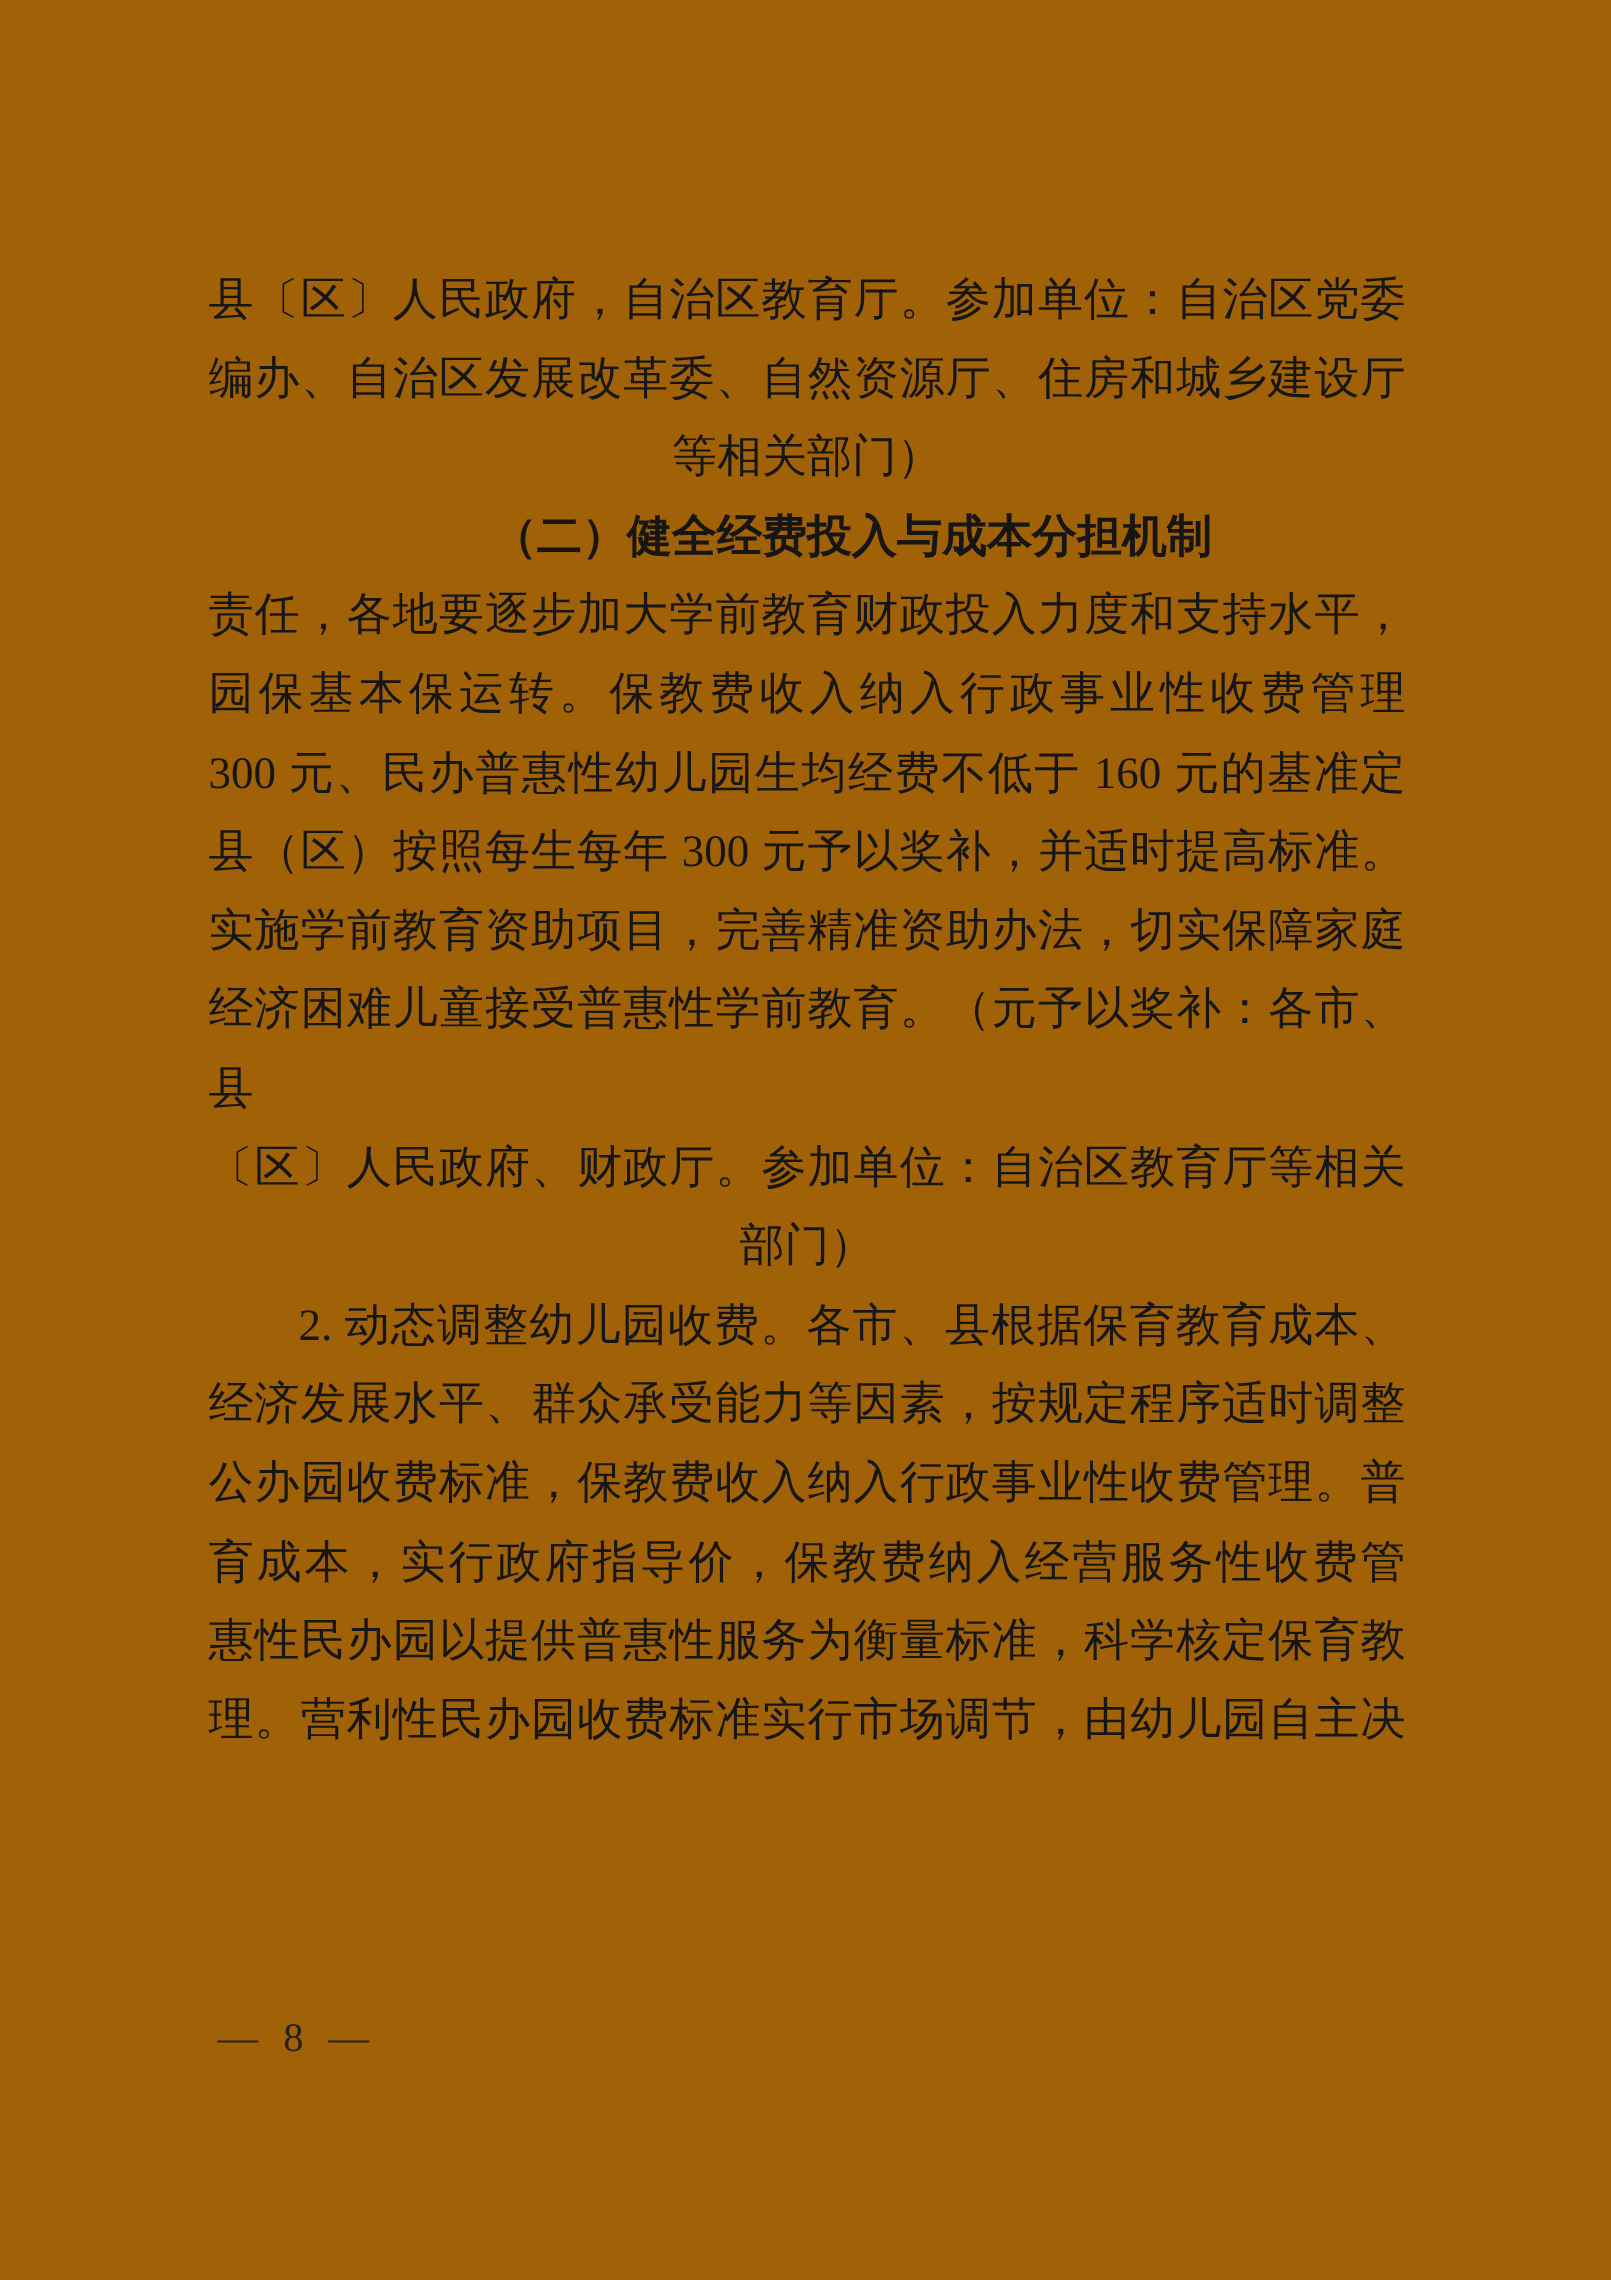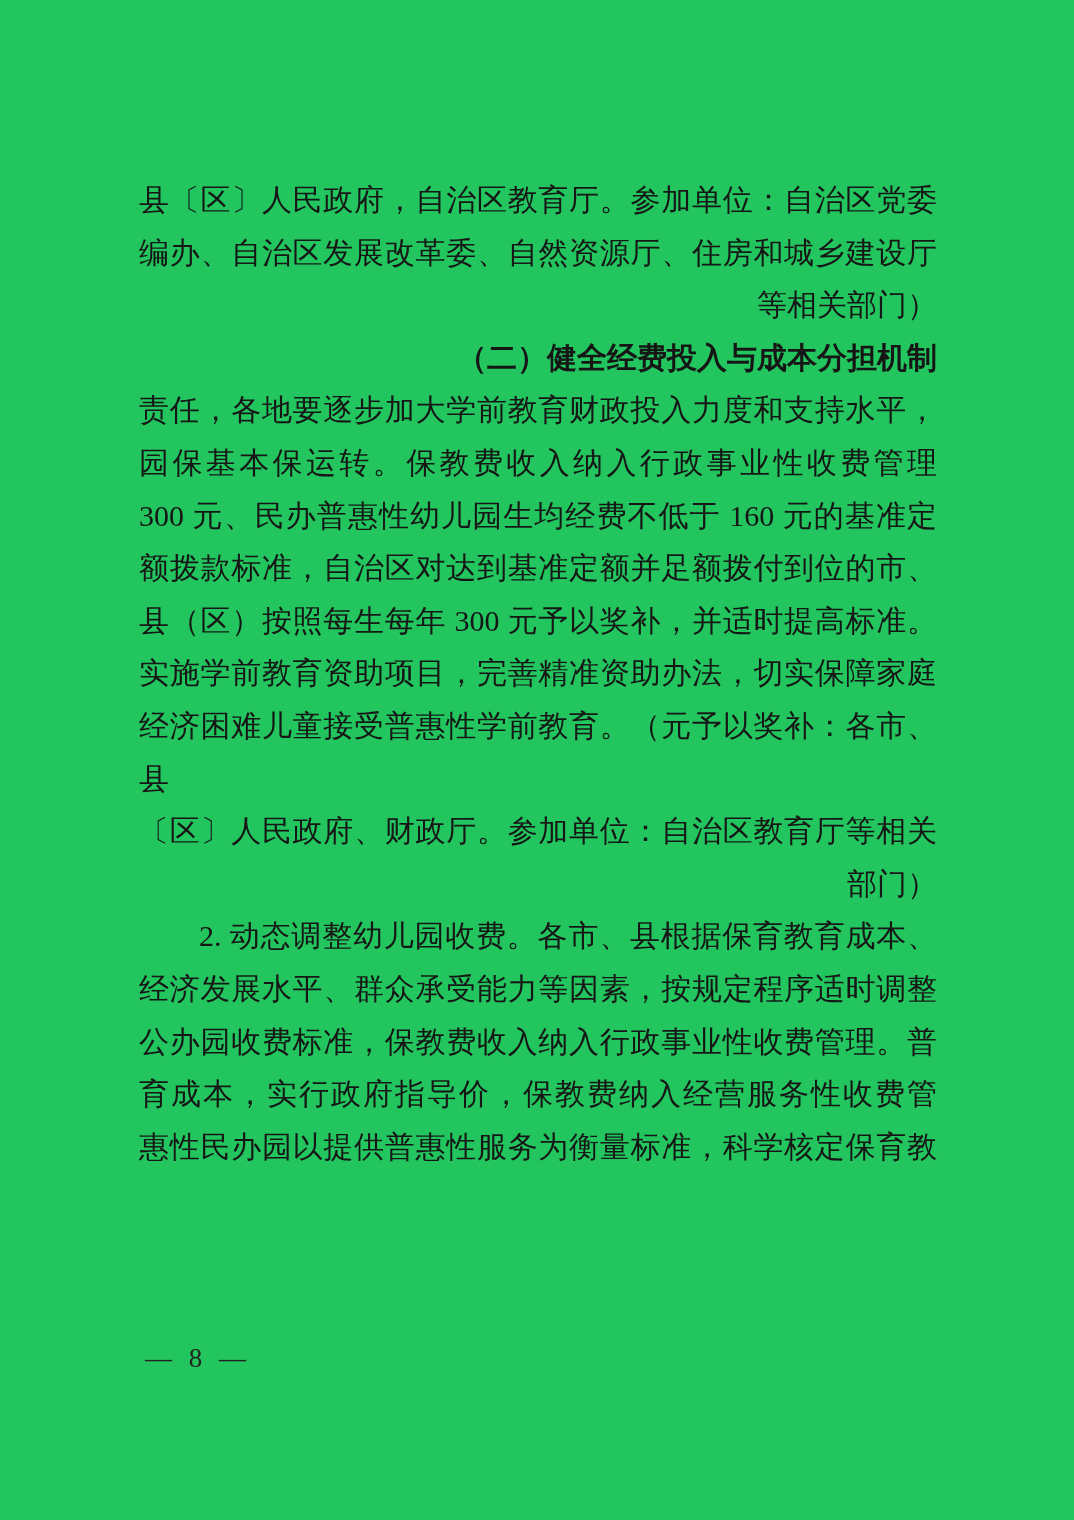--- a/index.html
+++ b/index.html
@@ -4,35 +4,35 @@
 <style>
   html, body {
     margin: 0;
     padding: 0;
     background: #e8e8e8;
   }
   .page {
     position: relative;
     width: 1074px;
     height: 1520px;
-    background: #22c55e;
+    background: #a16207;
     overflow: hidden;
     font-family: "Liberation Serif", "DejaVu Serif", serif;
     color: #161616;
   }
   .text-block {
     position: absolute;
     left: 139px;
     top: 174px;
     width: 798px;
     font-size: 30px;
     line-height: 52.6px;
   }
   .line {
-    text-align: right;
+    text-align: center;
     min-height: 52.6px;
   }
   
   .line.j {
     text-align: justify;
     text-align-last: justify;
   }
   
   .line.i {
     text-indent: 60px;
@@ -56,26 +56,26 @@
 
 <div class="page">
   <div class="text-block">
     <div class="line j">县〔区〕人民政府，自治区教育厅。参加单位：自治区党委</div>
     <div class="line j">编办、自治区发展改革委、自然资源厅、住房和城乡建设厅</div>
     <div class="line">等相关部门）</div>
     <div class="line i b">（二）健全经费投入与成本分担机制</div>
     <div class="line j">责任，各地要逐步加大学前教育财政投入力度和支持水平，</div>
     <div class="line j">园保基本保运转。保教费收入纳入行政事业性收费管理</div>
     <div class="line j">300 元、民办普惠性幼儿园生均经费不低于 160 元的基准定</div>
-    <div class="line j">额拨款标准，自治区对达到基准定额并足额拨付到位的市、</div>
     <div class="line j">县（区）按照每生每年 300 元予以奖补，并适时提高标准。</div>
     <div class="line j">实施学前教育资助项目，完善精准资助办法，切实保障家庭</div>
     <div class="line j">经济困难儿童接受普惠性学前教育。（元予以奖补：各市、县</div>
     <div class="line j">〔区〕人民政府、财政厅。参加单位：自治区教育厅等相关</div>
     <div class="line">部门）</div>
     <div class="line i j">2. 动态调整幼儿园收费。各市、县根据保育教育成本、</div>
     <div class="line j">经济发展水平、群众承受能力等因素，按规定程序适时调整</div>
     <div class="line j">公办园收费标准，保教费收入纳入行政事业性收费管理。普</div>
     <div class="line j">育成本，实行政府指导价，保教费纳入经营服务性收费管</div>
     <div class="line j">惠性民办园以提供普惠性服务为衡量标准，科学核定保育教</div>
+    <div class="line j">理。营利性民办园收费标准实行市场调节，由幼儿园自主决</div>
   </div>
   <div class="page-number">— 8 —</div>
 </div>
 
 </body></html>

